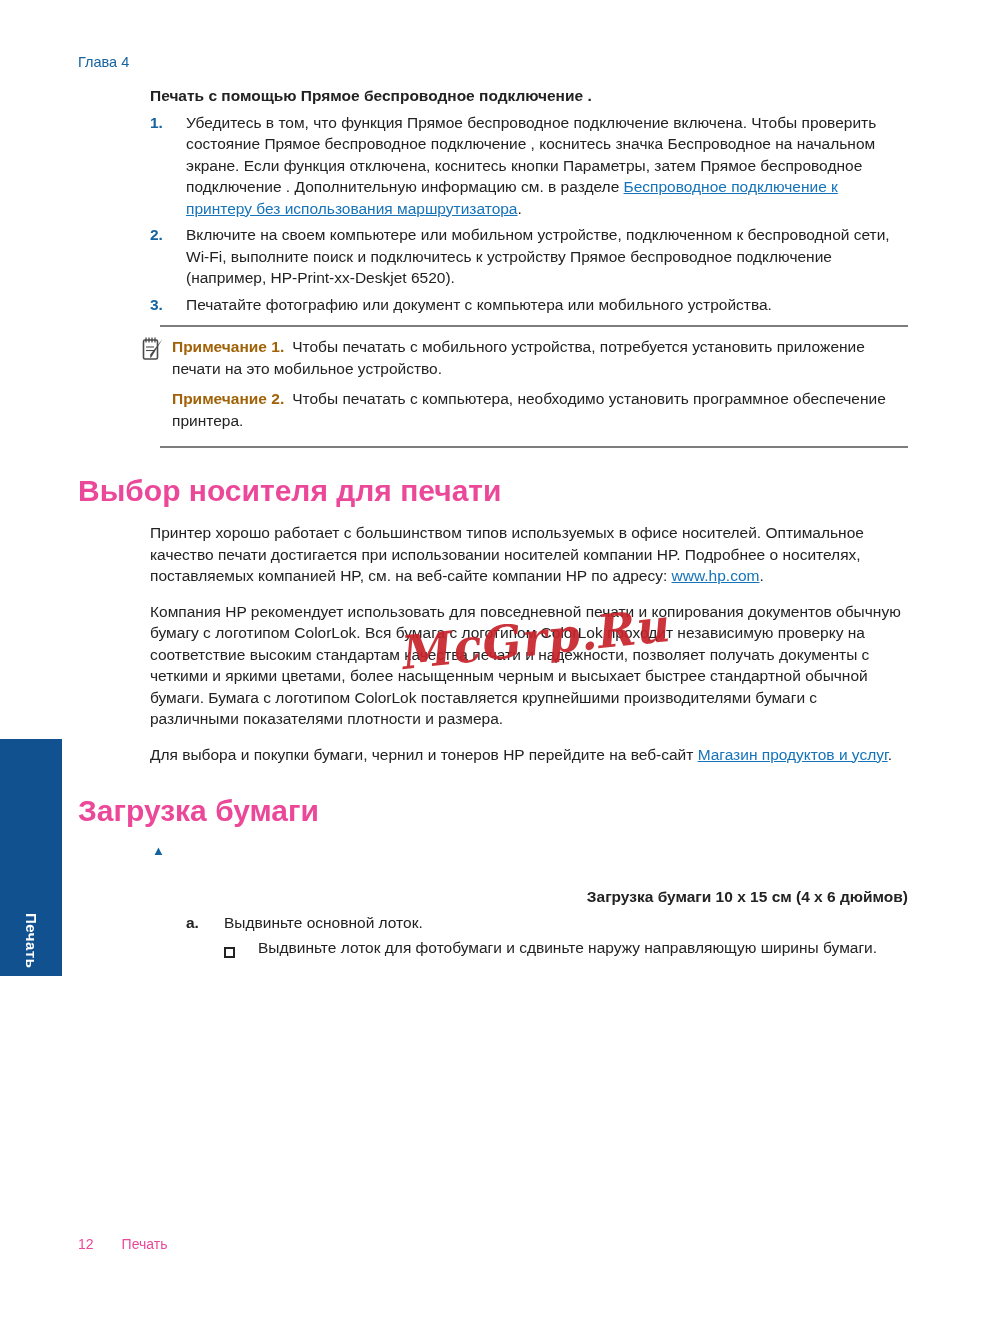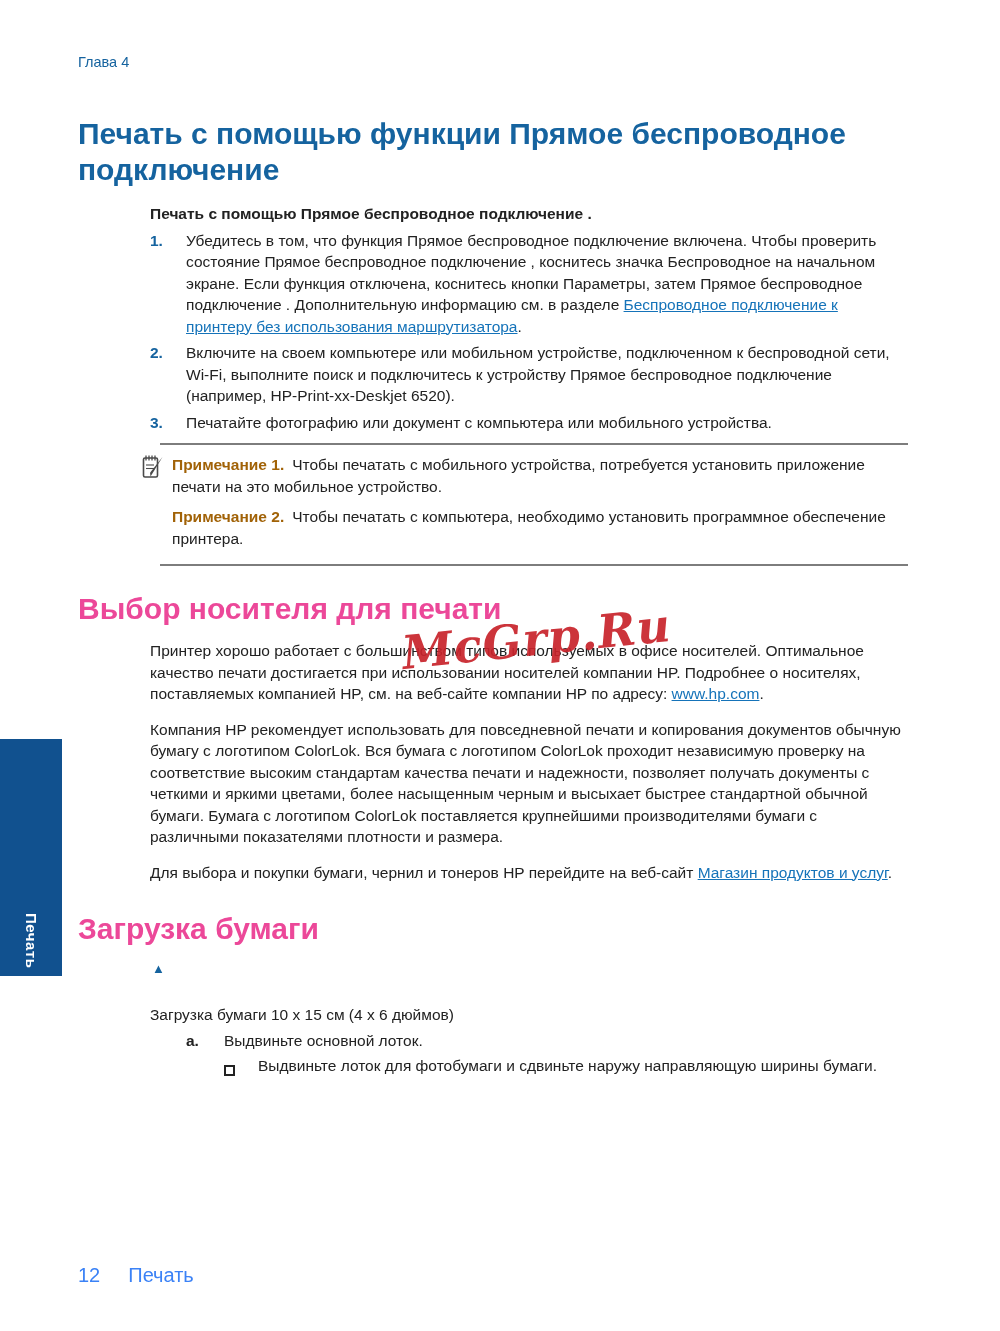--- a/index.html
+++ b/index.html
@@ -48,35 +48,35 @@
   .note-row { position:relative; margin:5px 0 9px 0; }
   .note-icon { position:absolute; left:-30px; top:0px; }
   .note-label { font-weight:bold; color:#a16207; margin-right:8px; }
 
   .para { margin-top:14px !important; }
 
   .bullet-row { display:flex; margin-top:12px; }
   .tri {
     flex:0 0 36px; margin-left:2px; color:#15639f; font-size:13px; line-height:21.5px;
   }
-  .sub-head { margin-top:24px !important; margin-left:36px; font-weight:normal; }
+  .sub-head { margin-top:24px !important; margin-left:36px; font-weight:bold;text-align:right; }
   .astep { display:flex; margin-top:5px; margin-left:36px; }
   .astep-label { flex:0 0 38px; font-weight:bold; }
   .substep { display:flex; margin-top:3px; margin-left:74px; }
   .chk {
     flex:0 0 34px; padding-top:5px;
   }
   .chk span {
     display:inline-block; width:11px; height:11px;
     border:2px solid #222;
   }
 
   .footer {
-    position:absolute; left:78px; top:1264px;
-    font-size:20px; color:#3b82f6;
+    position:absolute; left:78px; top:1236px;
+    font-size:14px; color:#ec4899;
   }
   .footer .fl { margin-left:28px; }
 
   .side-tab {
     position:absolute; left:0; top:739px;
     width:62px; height:237px;
     background:#11518f;
   }
   .side-tab-label {
     position:absolute; bottom:8px; left:50%;
@@ -96,21 +96,20 @@
     white-space:nowrap;
   }
 </style>
 </head>
 <body>
 
 <div class="page">
 
   <div class="chapter">Глава 4</div>
 
-  <h1 class="doc-title">Печать с помощью функции Прямое беспроводное подключение</h1>
 
   <div class="content">
 
     <p class="bold-head">Печать с помощью Прямое беспроводное подключение .</p>
 
     <div class="steps">
       <div class="step">
         <span class="step-num">1.</span>
         <div class="step-text"><span>Убедитесь в том, что функция Прямое беспроводное подключение включена. Чтобы проверить состояние Прямое беспроводное подключение , коснитесь значка </span><span class="b">Беспроводное</span><span> на начальном экране. Если функция отключена, коснитесь кнопки </span><span class="b">Параметры</span><span>, затем </span><span class="b">Прямое беспроводное подключение</span><span> . Дополнительную информацию см. в разделе </span><span class="link">Беспроводное подключение к принтеру без использования маршрутизатора</span><span>.</span></div>
       </div>

